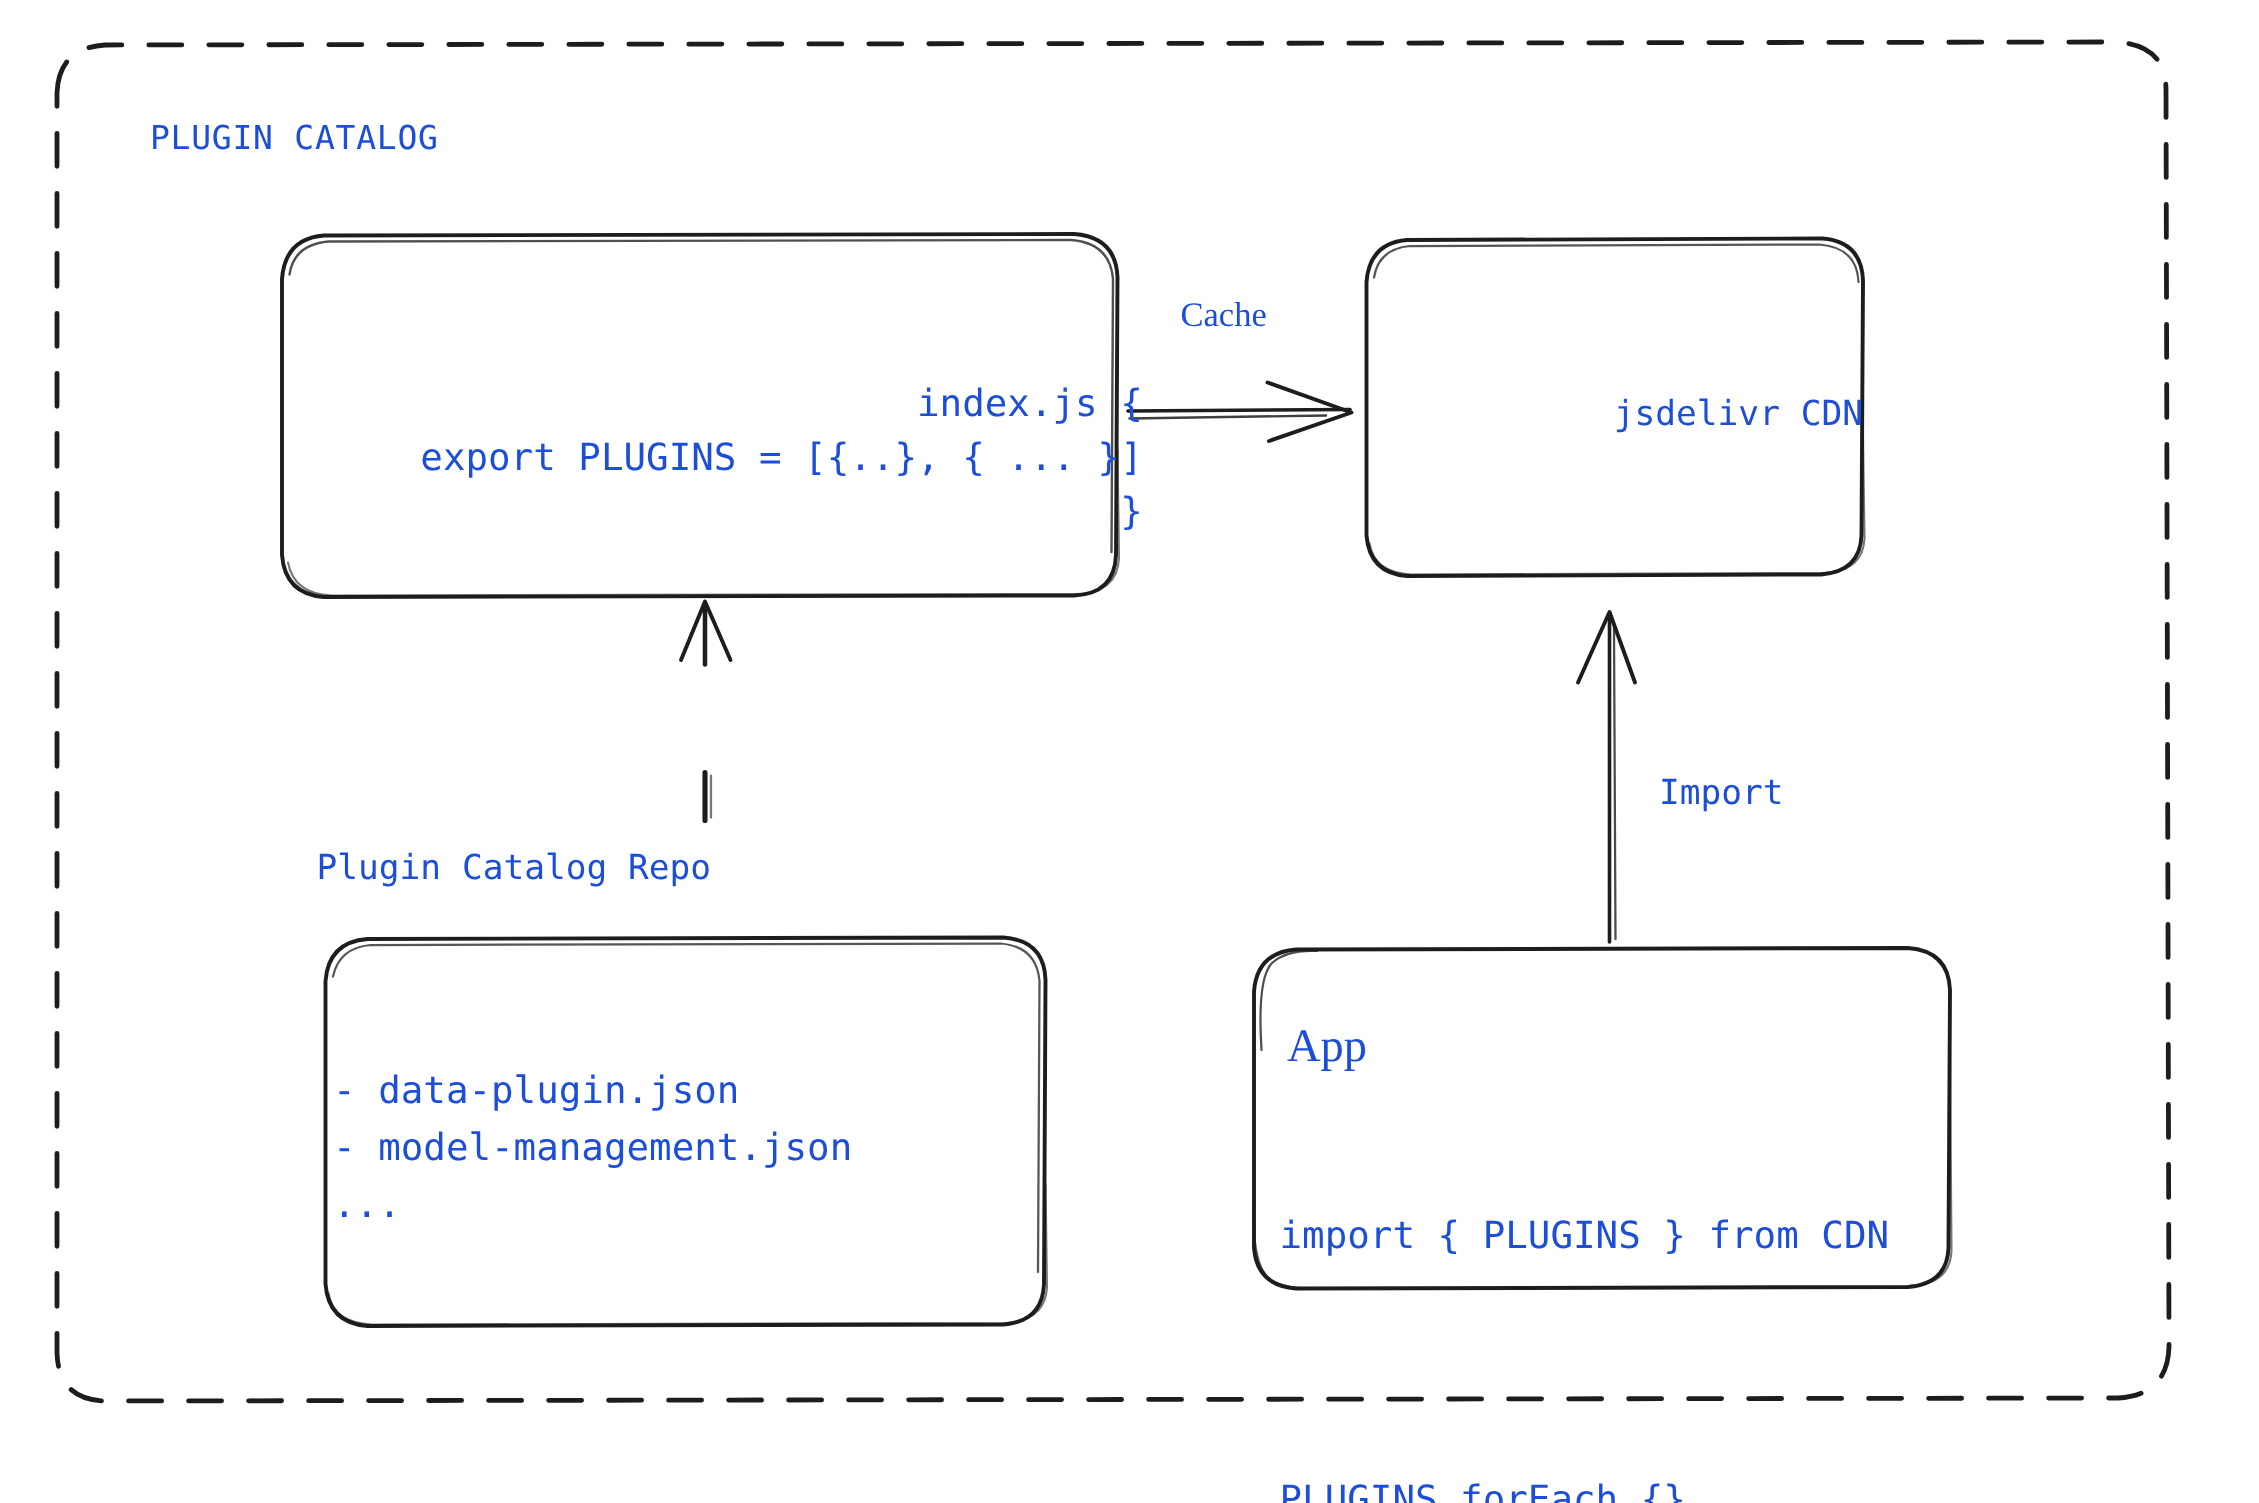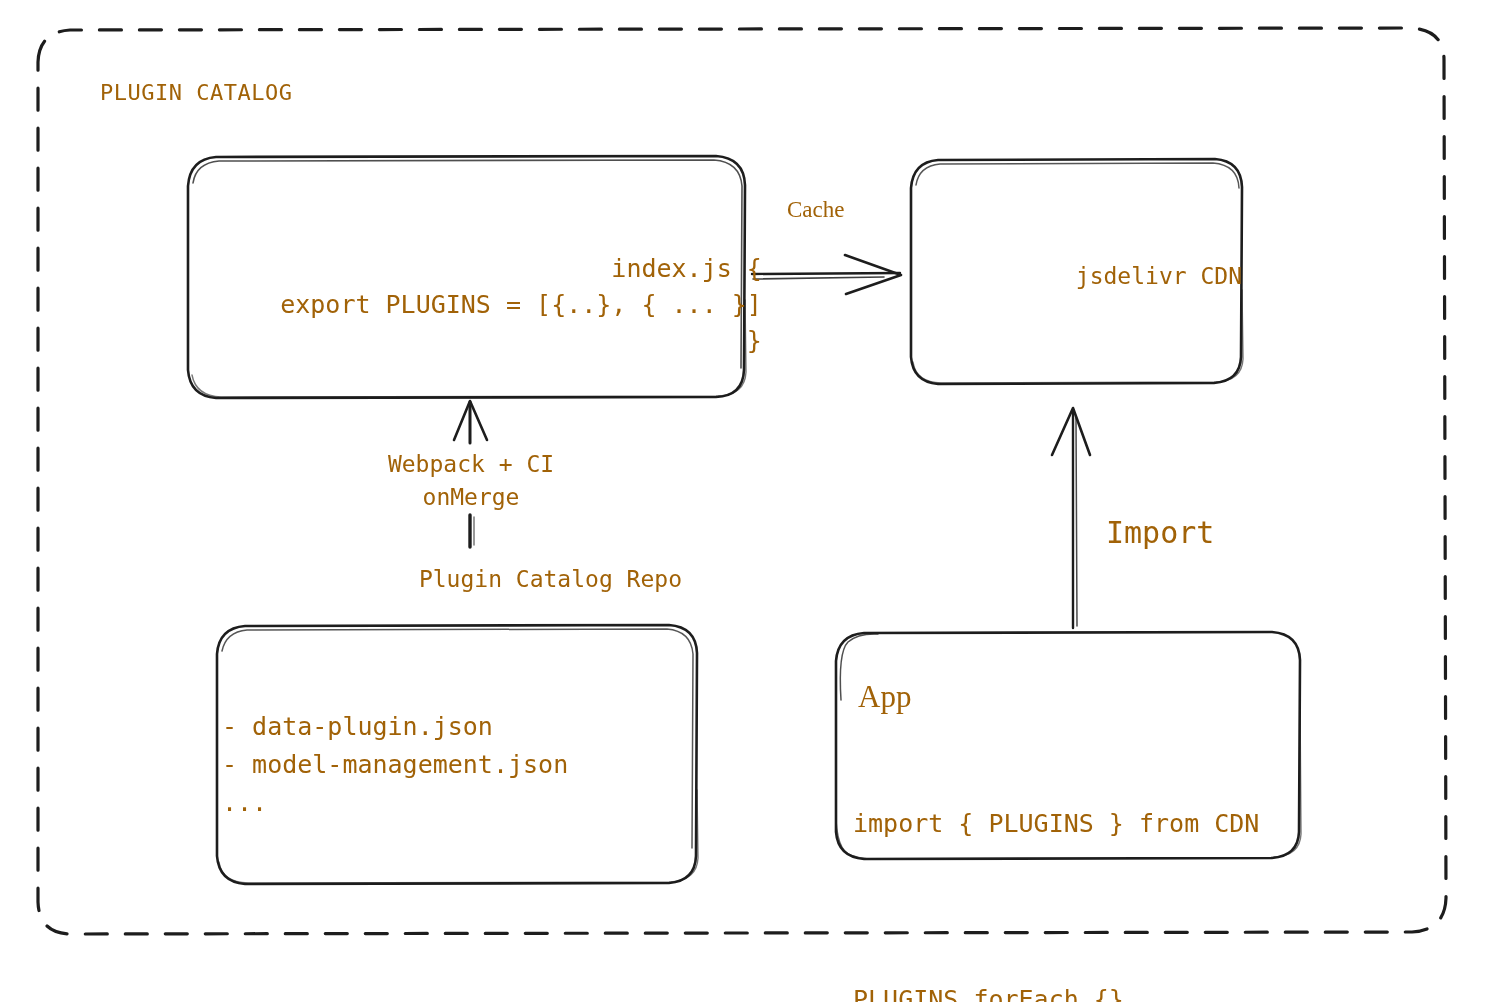--- a/index.html
+++ b/index.html
@@ -20,43 +20,43 @@
   }
   #sketch {
     position: absolute;
     left: 0;
     top: 0;
     width: 1506px;
     height: 1002px;
   }
   .lbl {
     position: absolute;
-    color: #a16207;
+    color: #1d4ed8;
     white-space: pre;
     font-family: "DejaVu Sans Mono", monospace;
     line-height: 1.0;
   }
   .mono { font-family: "DejaVu Sans Mono", monospace; }
   .sans { font-family: Liberation Serif, serif; }
 
   
   #group-title      { left: 100px; top: 82px;  font-size: 22px; letter-spacing: 0.5px; }
 
   #npm-title        { left: 187px; top: 198px; width: 558px; text-align: center; font-size: 21px; }
   #npm-code         { left: 220px; top: 251px; font-size: 25px; line-height: 36px; text-align: right; }
 
   #cdn-title        { left: 910px; top: 265px; width: 332px; text-align: right; font-size: 23px; }
 
   #cache-label      { left: 787px; top: 198px; font-size: 23px; }
-  #import-label     { left: 1106px; top: 518px; font-size: 30px; }
+  #import-label     { left: 1106px; top: 518px; font-size: 23px; }
 
   #merge-label      { left: 326px; top: 448px; width: 290px; text-align: center;
                       font-size: 23px; line-height: 33px; }
 
-  #repo-title       { left: 200px; top: 568px; width: 482px; text-align: right; font-size: 23px; }
+  #repo-title       { left: 211px; top: 568px; width: 482px; text-align: left; font-size: 23px; }
   #repo-list        { left: 222px; top: 708px; font-size: 25px; line-height: 38px; }
 
   #app-title        { left: 858px; top: 681px; font-size: 31px; }
   #app-code         { left: 853px; top: 780px; font-size: 25px; line-height: 88px; }
 </style>
 </head>
 <body>
 
 <div id="canvas">
 
@@ -185,22 +185,20 @@
   <div class="lbl mono" id="group-title">PLUGIN CATALOG</div>
 
   <div class="lbl mono" id="npm-code">index.js {
     export PLUGINS = [{..}, { ... }]
 }</div>
 
   <div class="lbl mono" id="cdn-title">jsdelivr CDN</div>
 
   <div class="lbl sans" id="cache-label">Cache</div>
 
-  <div class="lbl mono" id="merge-label">Webpack + CI
-onMerge</div>
 
   <div class="lbl mono" id="import-label">Import</div>
 
   <div class="lbl mono" id="repo-title">Plugin Catalog Repo</div>
   <div class="lbl mono" id="repo-list">- data-plugin.json
 - model-management.json
 ...</div>
 
   <div class="lbl sans" id="app-title">App</div>
   <div class="lbl mono" id="app-code">import { PLUGINS } from CDN

